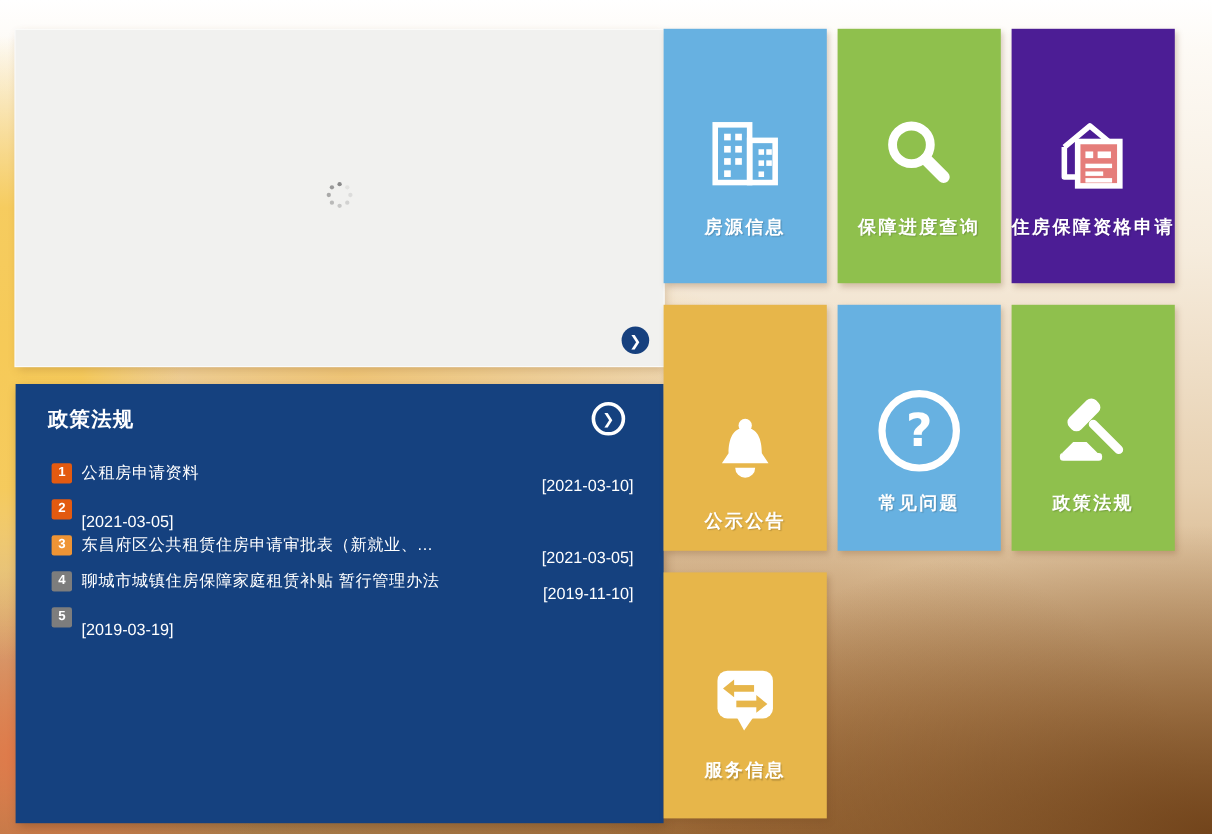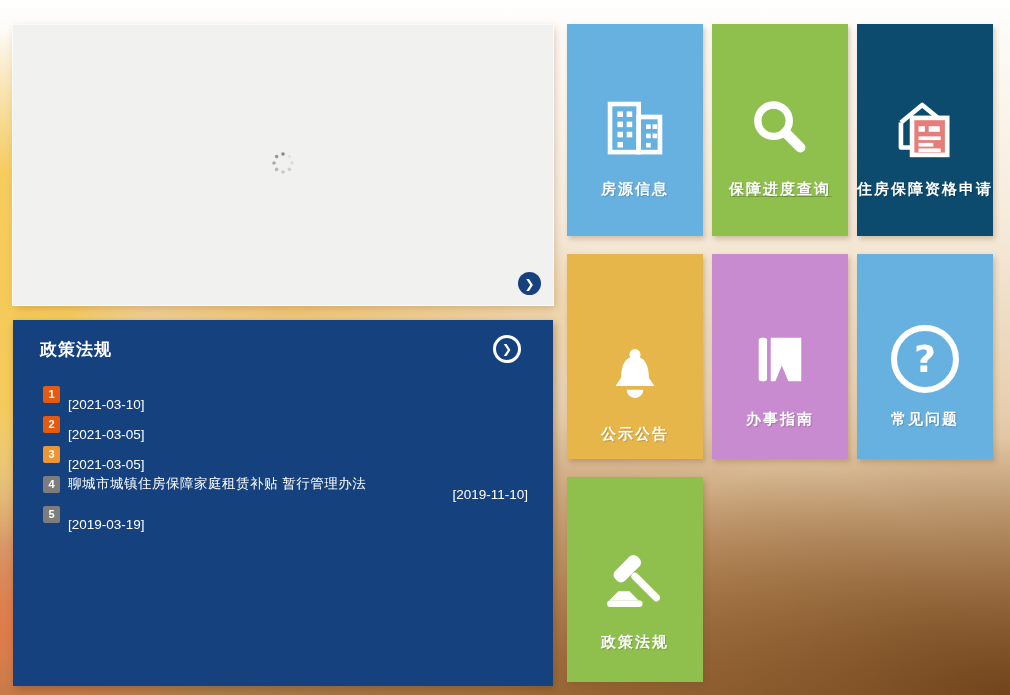--- a/index.html
+++ b/index.html
@@ -46,21 +46,21 @@
   .rank-badge{
     width:17px;height:17px;border-radius:2px;flex:0 0 17px;
     display:flex;align-items:center;justify-content:center;
     font-size:11px;font-weight:bold;color:#fff;
   }
   .item-text{flex:1;margin-left:8px;font-size:13.5px;letter-spacing:.5px;
     white-space:nowrap;overflow:hidden;}
   .item-date{font-size:13.5px;margin-left:8px;white-space:nowrap;margin-top:20px;}
   
   .tiles{
-    position:absolute;left:567px;top:24px;
+    position:absolute;left:553px;top:24px;
     display:grid;grid-template-columns:136px 136px 136px;
     grid-template-rows:212px 205px 205px;column-gap:9px;row-gap:18px;
   }
   .tile{
     display:flex;flex-direction:column;align-items:center;cursor:pointer;
     box-shadow:2px 3px 5px rgba(120,75,35,.28);
   }
   .tile .icon-box{margin-top:66px;height:78px;display:flex;align-items:center;justify-content:center;}
   .tile-label{
     margin-top:12px;color:#fff;font-weight:bold;font-size:15px;letter-spacing:2px;
@@ -96,28 +96,30 @@
 <div class="policy">
   <div class="policy-header">
     <span class="policy-title">政策法规</span>
     <span class="policy-more">
       <span>❯</span>
     </span>
   </div>
   <div class="policy-list">
     <div class="policy-item">
       <span class="rank-badge" style="background-color: rgb(227, 90, 16);">1</span>
+      <span class="item-text">公租房申请资料</span>
       <span class="item-date">[2021-03-10]</span>
     </div>
     <div class="policy-item">
       <span class="rank-badge" style="background-color: rgb(227, 90, 16);">2</span>
       <span class="item-date">[2021-03-05]</span>
     </div>
     <div class="policy-item">
       <span class="rank-badge" style="background-color: rgb(238, 148, 53);">3</span>
+      <span class="item-text">东昌府区公共租赁住房申请审批表（新就业、...</span>
       <span class="item-date">[2021-03-05]</span>
     </div>
     <div class="policy-item">
       <span class="rank-badge" style="background-color: rgb(125, 125, 125);">4</span>
       <span class="item-text">聊城市城镇住房保障家庭租赁补贴 暂行管理办法</span>
       <span class="item-date">[2019-11-10]</span>
     </div>
     <div class="policy-item">
       <span class="rank-badge" style="background-color: rgb(125, 125, 125);">5</span>
       <span class="item-date">[2019-03-19]</span>
@@ -146,31 +148,31 @@
             <rect x="59" y="35" width="5" height="5"></rect>
           <rect x="52" y="45" width="5" height="5"></rect>
             <rect x="59" y="45" width="5" height="5"></rect>
           <rect x="52" y="55" width="5" height="5"></rect>
         </g>
       </svg>
     </span>
     <span class="tile-label">房源信息</span>
   </div>
 
-  <div class="tile" style="background-color: rgb(143, 192, 77); color: rgb(143, 192, 77); text-decoration: underline;">
+  <div class="tile" style="background-color: rgb(143, 192, 77); color: rgb(143, 192, 77);">
     <span class="icon-box">
       <svg width="74" height="74" viewBox="0 0 80 80">
         <circle cx="33" cy="31" r="17" fill="none" stroke="#fff" stroke-width="8"></circle>
         <line x1="46" y1="44" x2="62" y2="60" stroke="#fff" stroke-width="11" stroke-linecap="round"></line>
       </svg>
     </span>
     <span class="tile-label">保障进度查询</span>
   </div>
 
-  <div class="tile" style="background-color: #0c4a6e; color: rgb(229, 125, 122);">
+  <div class="tile" style="background-color: #4c1d95; color: rgb(229, 125, 122);">
     <span class="icon-box">
       <svg width="74" height="74" viewBox="0 0 80 80">
         <path d="M14 33 L37 14 L60 33 V40 M14 33 V60 H26" fill="none" stroke="#fff" stroke-width="5" stroke-linejoin="round"></path>
         <rect x="26" y="28" width="38" height="40" fill="currentColor" stroke="#fff" stroke-width="5"></rect>
         <g fill="#fff">
           <rect x="33" y="37" width="7" height="6"></rect>
             <rect x="44" y="37" width="12" height="6"></rect>
           <rect x="33" y="48" width="24" height="4"></rect>
           <rect x="33" y="55" width="16" height="4"></rect>
           <rect x="33" y="61" width="24" height="4"></rect>
@@ -186,31 +188,20 @@
         <g fill="#fff">
           <circle cx="40" cy="19" r="6"></circle>
           <path d="M40 21 C29 21 25 31 25 44 L19 53 H61 L55 44 C55 31 51 21 40 21 Z"></path>
           <path d="M31 57 A9 9 0 0 0 49 57 Z"></path>
         </g>
       </svg>
     </span>
     <span class="tile-label">公示公告</span>
   </div>
 
-  <div class="tile" style="background-color: rgb(200, 139, 207); color: rgb(200, 139, 207);">
-    <span class="icon-box">
-      <svg width="74" height="74" viewBox="0 0 80 80">
-        <g fill="#fff">
-          <rect x="17" y="17" width="9" height="47" rx="3"></rect>
-          <path d="M30 17 H63 V64 H49 L42 47 L35 64 H30 Z"></path>
-        </g>
-      </svg>
-    </span>
-    <span class="tile-label">办事指南</span>
-  </div>
 
   <div class="tile" style="background-color: rgb(103, 177, 225); color: rgb(103, 177, 225);">
     <span class="icon-box">
       <span class="q-circle">?</span>
     </span>
     <span class="tile-label">常见问题</span>
   </div>
 
   <div class="tile" style="background-color: rgb(143, 192, 77); color: rgb(143, 192, 77);">
     <span class="icon-box">
@@ -222,14 +213,31 @@
           <path d="M12 60 L22 50 H34 L44 60 Z"></path>
           <rect x="10" y="60" width="38" height="7" rx="3"></rect>
         </g>
         <line x1="40" y1="34" x2="63" y2="57" stroke="#fff" stroke-width="8" stroke-linecap="round"></line>
       </svg>
     </span>
     <span class="tile-label">政策法规</span>
   </div>
 
 
+  <div class="tile" style="background-color: rgb(231, 182, 74); color: rgb(231, 182, 74);">
+    <span class="icon-box">
+      <svg width="74" height="74" viewBox="0 0 80 80">
+        <g fill="#fff">
+          <rect x="15" y="15" width="50" height="43" rx="9"></rect>
+          <path d="M32 56 H48 L39 69 Z"></path>
+        </g>
+        <g fill="currentColor">
+          <rect x="29" y="28" width="19" height="6"></rect>
+          <path d="M30 23 L30 39 L20 31 Z"></path>
+          <rect x="32" y="42" width="19" height="6"></rect>
+          <path d="M50 37 L50 53 L60 45 Z"></path>
+        </g>
+      </svg>
+    </span>
+    <span class="tile-label">服务信息</span>
+  </div>
 
 </div>
 
 </body></html>

